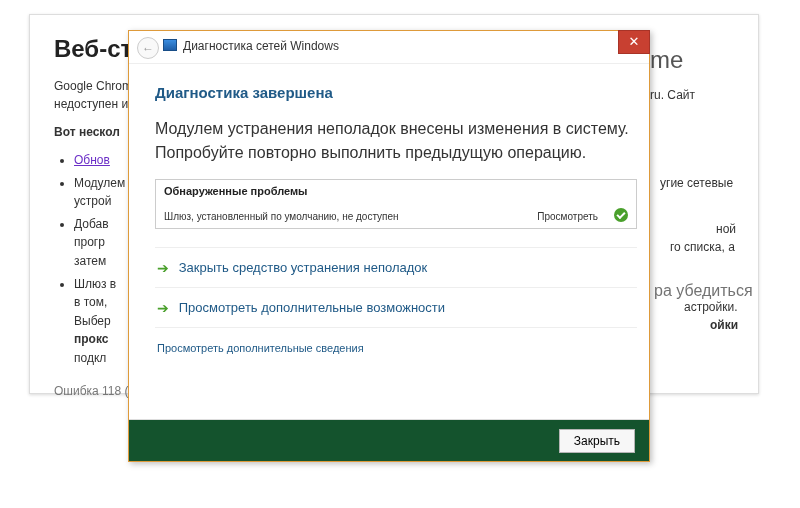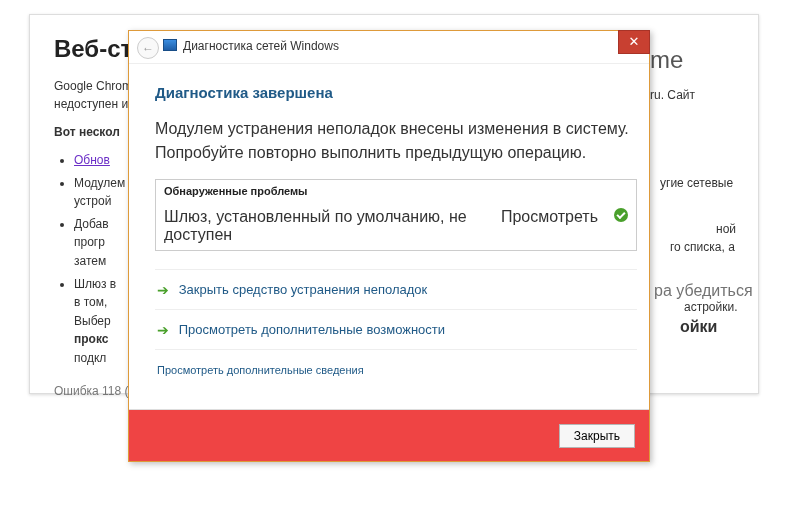--- a/index.html
+++ b/index.html
@@ -20,34 +20,34 @@
 .tb-icon{position:absolute;left:34px;top:8px;width:14px;height:12px;display:inline-block}
 .tb-icon::before{content:"";position:absolute;left:0;top:0;width:14px;height:12px;background:linear-gradient(#3a8de0,#1e5ea8);border:1px solid #184d87;box-sizing:border-box}
 .tb-title{position:absolute;left:54px;top:8px;font-size:12px;color:#333}
 
 .wiz-body{padding:20px 12px 0 26px}
 .complete{color:#205a87;font-size:15px;margin:0 0 16px 0}
 .desc{font-size:16px;color:#333;line-height:1.5;margin:4px 0 14px 0}
 
 .issue-box{border:1px solid #ccc}
 .issue-hdr{font-weight:bold;font-size:11px;padding:5px 8px;color:#222}
-.issue-row{display:flex;align-items:flex-start;padding:6px 8px;font-size:16px;color:#333}
+.issue-row{display:flex;align-items:flex-end;padding:6px 8px;font-size:10px;color:#333}
 .issue-text{flex:1}
 .issue-status{margin-right:16px;color:#333}
 .ok-icon{width:14px;height:14px;border-radius:50%;background:#4aa02c;position:relative;display:inline-block}
 .ok-icon::after{content:"";position:absolute;left:3px;top:4px;width:6px;height:3px;border-left:2px solid #fff;border-bottom:2px solid #fff;transform:rotate(-45deg)}
 
 .action-list{margin-top:18px;border-top:1px solid #eee}
 .action-row{display:flex;align-items:center;padding:12px 2px;border-bottom:1px solid #eee;cursor:pointer}
 .arrow{color:#4aa02c;font-size:14px;margin-right:10px;line-height:1}
 .action-text{color:#205a87;font-size:13px}
 
 .details-link{display:inline-block;margin:14px 0 0 2px;color:#205a87;font-size:11px;cursor:pointer}
 
-.footer{position:absolute;left:0;right:0;bottom:0;height:52px;border-top:1px solid #ddd;background:#ef4444;display:flex;align-items:center;justify-content:flex-end;padding-right:14px;box-sizing:border-box}
+.footer{position:absolute;left:0;right:0;bottom:0;height:42px;border-top:1px solid #ddd;background:#14532d;display:flex;align-items:center;justify-content:flex-end;padding-right:14px;box-sizing:border-box}
 .close-footer{font-size:12px;padding:4px 14px;background:#f7f7f7;border:1px solid #b5b5b5;cursor:pointer}
 </style>
 </head>
 <body>
 
 <div class="bg-page">
   <h1 class="page-title">Веб-стр</h1>
   <p class="para">
     <span>Google Chrom</span><br>
     <span>недоступен и</span>
@@ -62,21 +62,21 @@
   <div class="err">Ошибка 118 (</div>
 </div>
 
 <div class="me">me</div>
 <div style="position:absolute;left:650px;top:88px;font-size:12px;color:#333">ru. Сайт</div>
 <div style="position:absolute;left:660px;top:176px;font-size:12px;color:#333">угие сетевые</div>
 <div style="position:absolute;left:716px;top:222px;font-size:12px;color:#333">ной</div>
 <div style="position:absolute;left:670px;top:240px;font-size:12px;color:#333">го списка, а</div>
 <div style="position:absolute;left:654px;top:282px;font-size:16px;color:#737373">ра убедиться</div>
 <div style="position:absolute;left:684px;top:300px;font-size:12px;color:#333">астройки.</div>
-<div style="position:absolute;left:680px;top:318px;font-size:16px;color:#333" class="bold">ойки</div>
+<div style="position:absolute;left:710px;top:318px;font-size:12px;color:#333" class="bold">ойки</div>
 
 <div class="wiz">
   <div class="titlebar">
     <div class="back-btn">
       <span>←</span>
     </div>
     <span class="tb-icon"></span>
     <span class="tb-title">Диагностика сетей Windows</span>
     <div class="close-btn">
       <span>✕</span>

